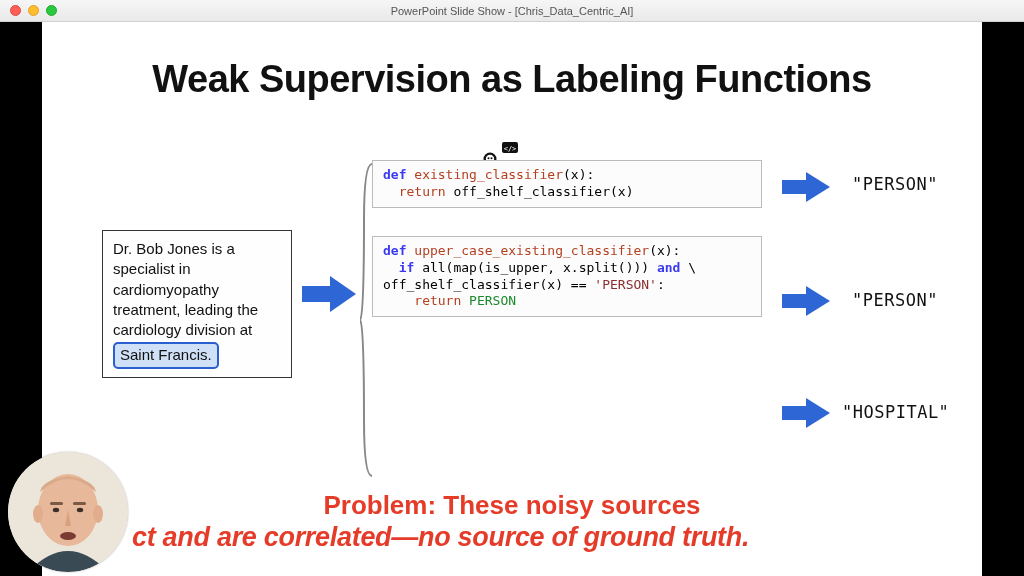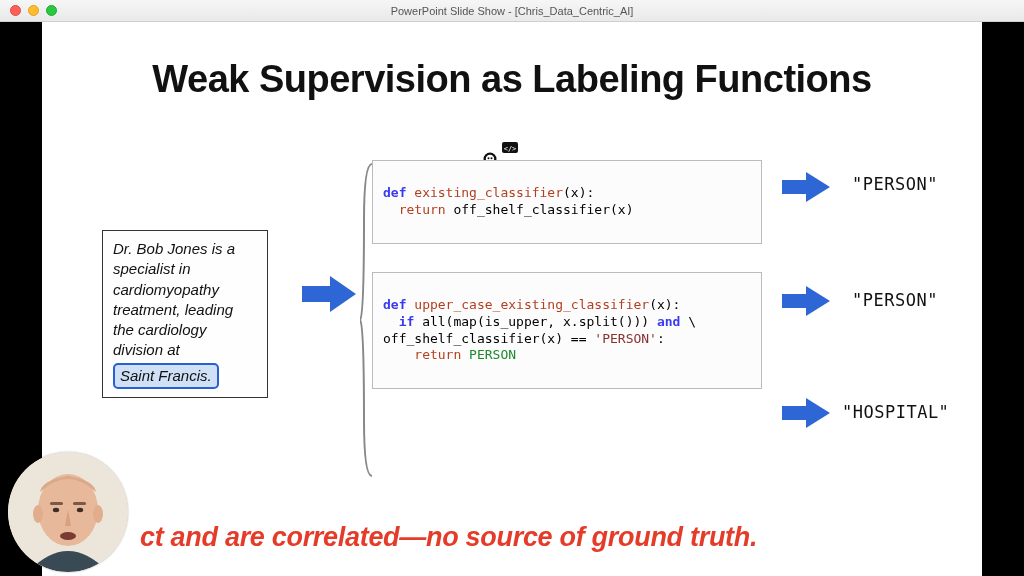--- a/index.html
+++ b/index.html
@@ -18,58 +18,58 @@
   .title-text { position: absolute; left: 0; right: 0; text-align: center; font-weight: 500; pointer-events: none; }
   .stage { position: absolute; top: 22px; left: 0; right: 0; bottom: 0; background: #14b8a6; }
   .pillars-l, .pillars-r { position: absolute; top: 0; bottom: 0; width: 42px; background: #000; }
   .pillars-l { left: 0; } .pillars-r { right: 0; }
   .slide { position: absolute; top: 0; left: 42px; right: 42px; bottom: 0; background: #fff; }
   .slide-title {
     position: absolute; top: 36px; left: 0; right: 0; text-align: center;
     font-size: 38px; font-weight: 800; letter-spacing: -0.5px; color: #111;
   }
   .example-box {
-    position: absolute; top: 208px; left: 60px; width: 166px;
+    position: absolute; top: 208px; left: 60px; width: 190px;
     border: 1.5px solid #333; background: #fefefe; padding: 8px 10px;
-    font-size: 15px; line-height: 1.35; color: #111; font-style: italic;
+    font-size: 15px; line-height: 1.35; color: #111;
   }
   .example-box .hl {
     display: inline-block; border: 2px solid #2a5fd0; border-radius: 5px;
     background: #cfe0f7; padding: 1px 5px; margin-top: 2px;
   }
   .dev-icon { position: absolute; top: 120px; left: 430px; }
   .arrow { position: absolute; }
   .arrow svg { display: block; }
   .code-column { position: absolute; top: 138px; left: 330px; width: 390px; }
   .brace-col { position: absolute; top: 138px; left: 318px; height: 320px; width: 14px; }
   .brace-col svg { height: 320px; width: 14px; }
   .code-box {
     border: 1px solid #bbb; background: #fcfcfc; font-family: "DejaVu Sans Mono","Menlo",monospace;
-    font-size: 13px; line-height: 1.3; padding: 24px 10px; margin-bottom: 28px;
+    font-size: 13px; line-height: 1.3; padding: 6px 10px; margin-bottom: 28px;
     white-space: pre;
   }
   .cb2 { margin-bottom: 26px; }
   .kw  { color: #3a3af0; font-weight: 600; }
   .fn  { color: #b43f1f; }
   .ret { color: #b43f1f; font-weight: 400; }
   .cst { color: #1a8a2c; }
   .str { color: #8a2e2e; }
   .out-label {
     position: absolute; font-family: "Menlo","DejaVu Sans Mono",monospace;
     font-size: 17px; letter-spacing: 0.5px; color: #111;
   }
   .out1 { top: 152px; left: 810px; }
   .out2 { top: 268px; left: 810px; }
   .out3 { top: 380px; left: 800px; }
   .problem-line1 {
     position: absolute; left: 0; right: 0; top: 468px; text-align: center;
     color: #e53c2a; font-size: 26px; font-weight: 800;
   }
   .problem-line2 {
-    position: absolute; left: 8px; right: 0; top: 500px;
+    position: absolute; left: 0; right: 0; top: 500px;
     color: #e53c2a; font-size: 27px; font-weight: 800; font-style: italic;
     padding-left: 90px; letter-spacing: -0.3px;
   }
   .avatar {
     position: absolute; left: 8px; bottom: 4px; width: 120px; height: 120px;
     border-radius: 60px; overflow: hidden; background: #e8e2d6;
     box-shadow: 0 0 2px rgba(0,0,0,0.3);
   }
   .avatar svg { width: 120px; height: 120px; display: block; }
 </style>
@@ -151,20 +151,21 @@
       <div class="arrow" style="top:374px; left:740px;">
         <svg width="50" height="34" viewBox="0 0 50 34">
             <polygon points="0,10 24,10 24,2 48,17 24,32 24,24 0,24" fill="#2f66d6"></polygon>
           </svg>
       </div>
 
       <div class="out-label out1">"PERSON"</div>
       <div class="out-label out2">"PERSON"</div>
       <div class="out-label out3">"HOSPITAL"</div>
 
+      <div class="problem-line1">Problem: These noisy sources</div>
       <div class="problem-line2">ct and are correlated—no source of ground truth.</div>
 
     </div>
 
     <div class="avatar">
       <svg viewBox="0 0 120 120">
         <defs>
           <clipPath id="circ">
               <circle cx="60" cy="60" r="60"></circle>
             </clipPath>

